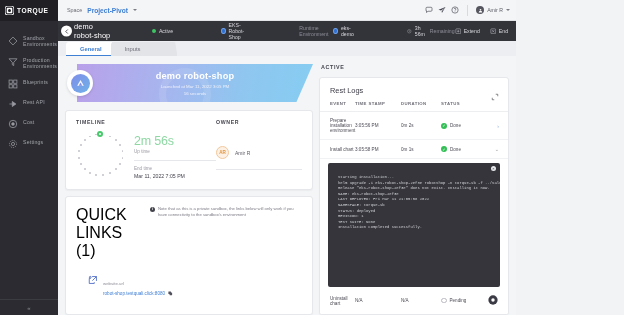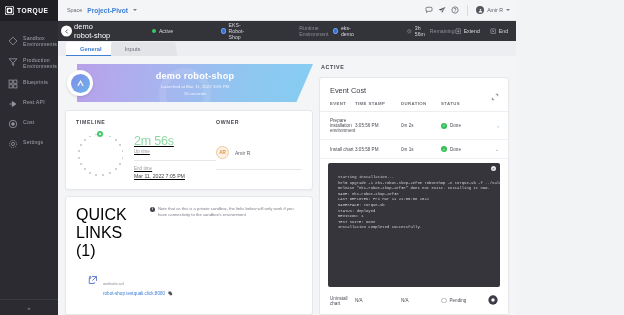--- a/index.html
+++ b/index.html
@@ -158,21 +158,21 @@
   }
   .tl-body { display: flex; align-items: flex-start; gap: 10px; }
   .dial { position: relative; width: 48px; height: 48px; flex: 0 0 48px; }
   .dial-dot { position: absolute; width: 1.5px; height: 1.5px; border-radius: 50%; background: #c8c9d0; }
   .dial-head {
     position: absolute; width: 6px; height: 6px; border-radius: 50%;
     background: #48c96b; left: 21px; top: -1px;
     display: flex; align-items: center; justify-content: center;
   }
   .dial-head::after { content: ""; width: 2px; height: 2px; border-radius: 50%; background: #fff; }
-  .tl-stats { flex: 1; padding-top: 3px; text-decoration: underline; }
+  .tl-stats { flex: 1; padding-top: 3px; }
   .uptime { font-size: 12.5px; color: #8fd8a4; font-weight: 400; line-height: 13px; letter-spacing: -.2px; }
   .uptime-lbl { font-size: 4.6px; color: #9a9aa4; margin-top: 1px; }
   .rule { height: 1px; background: #e6e7eb; margin: 6px 0 5px 0; }
   .endtime-lbl { font-size: 4.6px; color: #9a9aa4; }
   .endtime-val { font-size: 5.2px; color: #45454f; margin-top: 1.5px; }
   .owner-body { display: flex; align-items: center; gap: 6px; padding-top: 14px; }
   .avatar {
     width: 13px; height: 13px; border-radius: 50%; background: #fdf0e4;
     border: 1px solid #f3c89a; color: #e09840; font-size: 4.6px;
     display: flex; align-items: center; justify-content: center; font-weight: 600;
@@ -530,21 +530,21 @@
           </div>
         </div>
 
       </div>
 
       <div class="right-pane">
         <div class="active-head">ACTIVE</div>
 
         <div class="card logs-card">
           <div class="logs-head">
-            <span class="logs-title">Event Cost</span>
+            <span class="logs-title">Rest Logs</span>
             <span class="expand-ico">
               <svg viewBox="0 0 16 16" fill="none" stroke="currentColor" stroke-width="1.3">
                   <path d="M9.5 2.5h4v4"></path>
                   <path d="M6.5 13.5h-4v-4"></path>
                 </svg>
             </span>
           </div>
 
           <div class="tbl-head">
             <span class="c-event">EVENT</span>

